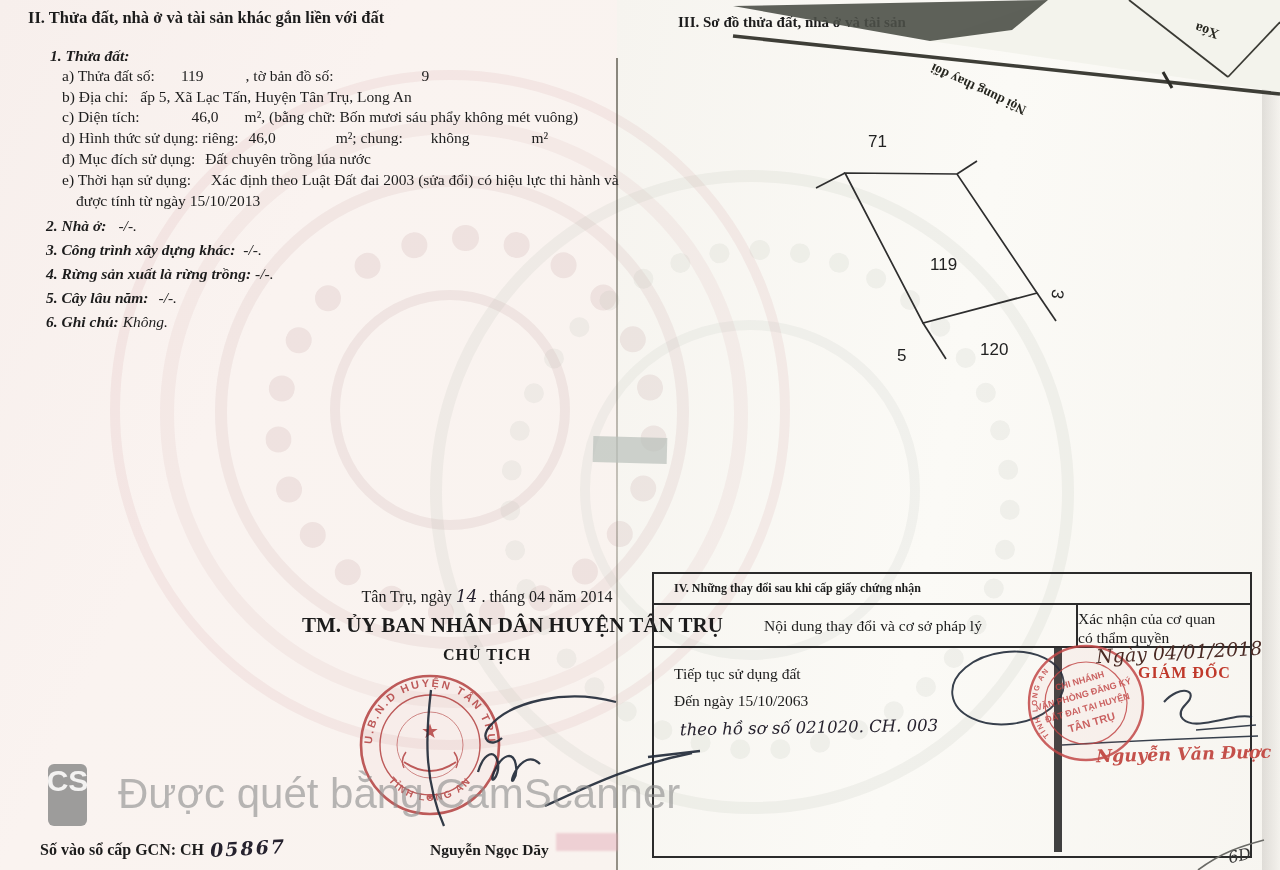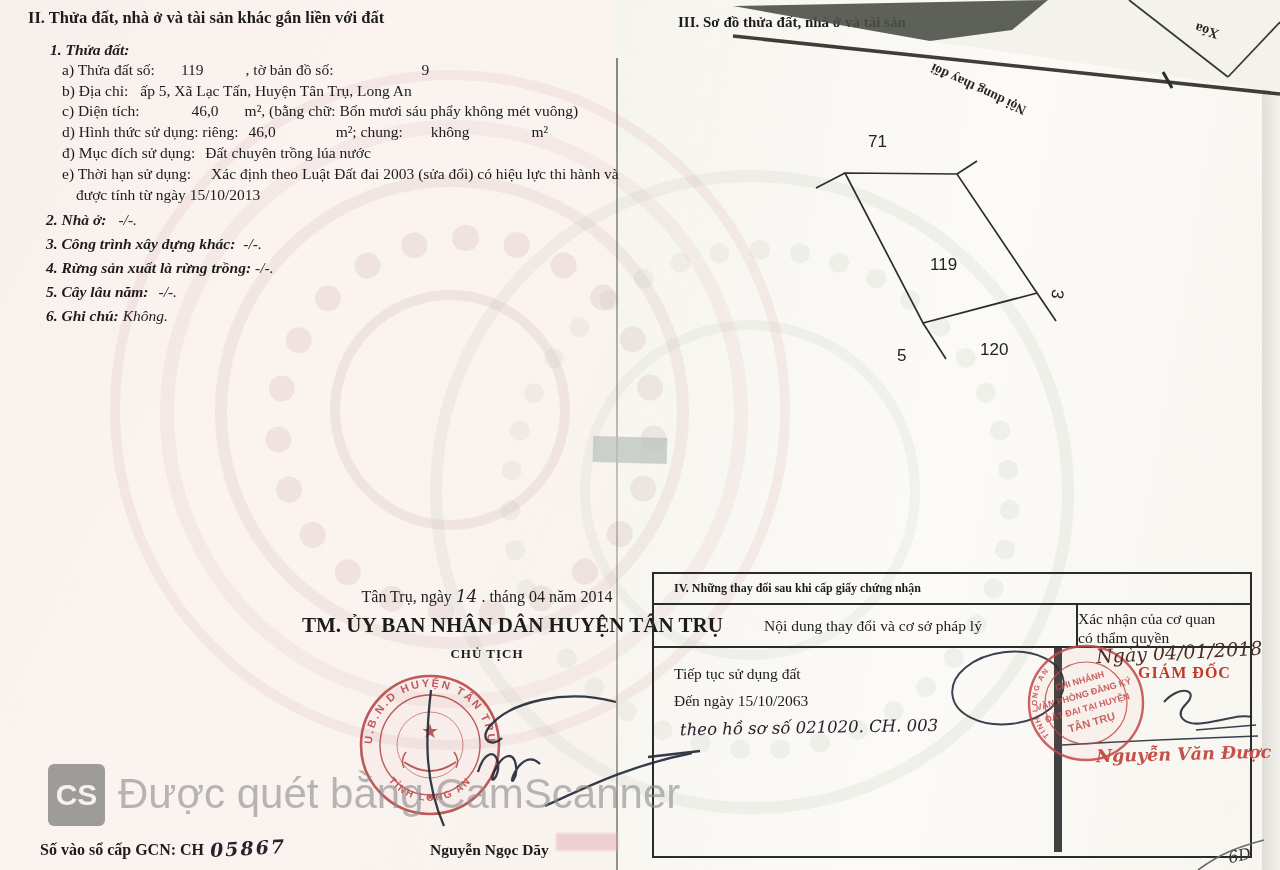--- a/index.html
+++ b/index.html
@@ -13,36 +13,36 @@
     background:linear-gradient(100deg,#f6f4ef 0%,#fbfaf6 50%,#f7f5f0 100%);}
   .ring{position:absolute;border-radius:50%;pointer-events:none;}
   .fold-line{left:616px;top:58px;width:2px;height:812px;
     background:linear-gradient(180deg,rgba(75,72,60,.65),rgba(110,105,90,.35) 55%,rgba(80,76,62,.6));}
   .tape{left:593px;top:437px;width:74px;height:26px;background:#b9c0ba;opacity:.7;transform:rotate(1.5deg);}
   .pink-band{left:556px;top:833px;width:62px;height:18px;background:#e2a7b4;opacity:.45;filter:blur(1px);}
   .edge-r{left:1262px;top:0;width:18px;height:870px;
     background:linear-gradient(90deg,rgba(160,155,150,.28),rgba(220,215,210,.12));}
   
   .sec2{left:28px;top:8px;width:610px;font-size:15.5px;line-height:20.8px;}
-  .sec2 .title{font-weight:bold;font-size:16.5px;margin-bottom:10px;white-space:nowrap;}
+  .sec2 .title{font-weight:bold;font-size:16.5px;margin-bottom:16px;white-space:nowrap;}
   .sub{padding-left:22px;font-weight:bold;font-style:italic;line-height:21px;}
   .li{padding-left:34px;white-space:nowrap;}
   .li2{padding-left:48px;}
   .big{padding-left:18px;line-height:24px;font-style:italic;white-space:nowrap;}
   .big b{font-weight:bold;}
   .sep{display:inline-block;}
   
   .sec3-title{left:678px;top:14px;font-weight:bold;font-size:15px;white-space:nowrap;}
   .plbl{font-family:"Liberation Sans",sans-serif;font-size:17px;color:#222;}
   
   .signing{left:302px;top:586px;width:370px;text-align:center;}
   .dateline{font-size:16px;}
   .dateline .hw{font-size:17px;}
   .authority{font-weight:bold;font-size:21px;margin-top:7px;white-space:nowrap;}
-  .chutich{font-weight:bold;font-size:13px;margin-top:8px;letter-spacing:1px;}
+  .chutich{font-weight:bold;font-size:16px;margin-top:8px;letter-spacing:1px;}
   .signer-name{left:430px;top:841px;font-weight:bold;font-size:15.5px;}
   
   .tbl{left:652px;top:572px;width:596px;height:282px;border:2px solid #2b2b2b;background:transparent;}
   .tbl .h1{height:31px;border-bottom:2px solid #2b2b2b;display:flex;align-items:center;
            padding-left:20px;font-weight:bold;font-size:12px;box-sizing:border-box;}
   .tbl .h2{height:43px;border-bottom:2px solid #2b2b2b;display:flex;box-sizing:border-box;padding-left:16px;}
   .tbl .c1h{width:408px;border-right:2px solid #2b2b2b;display:flex;align-items:center;
             justify-content:center;font-size:15.5px;box-sizing:border-box;}
   .tbl .c2h{flex:1;text-align:left;font-size:15.5px;line-height:19px;padding-top:4px;box-sizing:border-box;}
   .tbl .body{display:flex;height:204px;}
@@ -61,22 +61,22 @@
   .gcn .hw{font-size:19px;display:inline-block;transform:rotate(-3deg);margin-left:6px;letter-spacing:2px;}
   .corner-mark{left:1228px;top:846px;font-family:"DejaVu Serif",serif;font-style:italic;
                font-size:16px;color:#333;transform:rotate(-12deg);}
   
   .fold-t1{left:1022px;top:118px;font-weight:bold;font-size:13.5px;white-space:nowrap;
            transform:rotate(205deg);transform-origin:left top;color:#26261f;}
   .fold-t2{left:1216px;top:42px;font-weight:bold;font-size:14px;white-space:nowrap;
            transform:rotate(198deg);transform-origin:left top;color:#26261f;}
   
   .wm{z-index:7;}
-  .cs-box{left:48px;top:764px;width:57px;height:62px;background:#8d8d8d;border-radius:6px;
-          opacity:.85;display:flex;align-items:center;justify-content:center;
+  .cs-box{left:48px;top:764px;width:39px;height:62px;background:#8d8d8d;border-radius:6px;
+          opacity:.85;display:flex;justify-content:center;
           font-family:"Liberation Sans",sans-serif;font-weight:bold;font-size:30px;color:#f2f2f2;}
   .cs-text{left:118px;top:770px;font-family:"Liberation Sans",sans-serif;font-size:42px;
            color:#8e8e8e;opacity:.62;white-space:nowrap;letter-spacing:0px;}
   svg{position:absolute;left:0;top:0;pointer-events:none;}
   .z0{z-index:0}.z1{z-index:1}.z4{z-index:4}.z5{z-index:5}
 </style>
 </head>
 <body>
 
 <div class="canvas">

